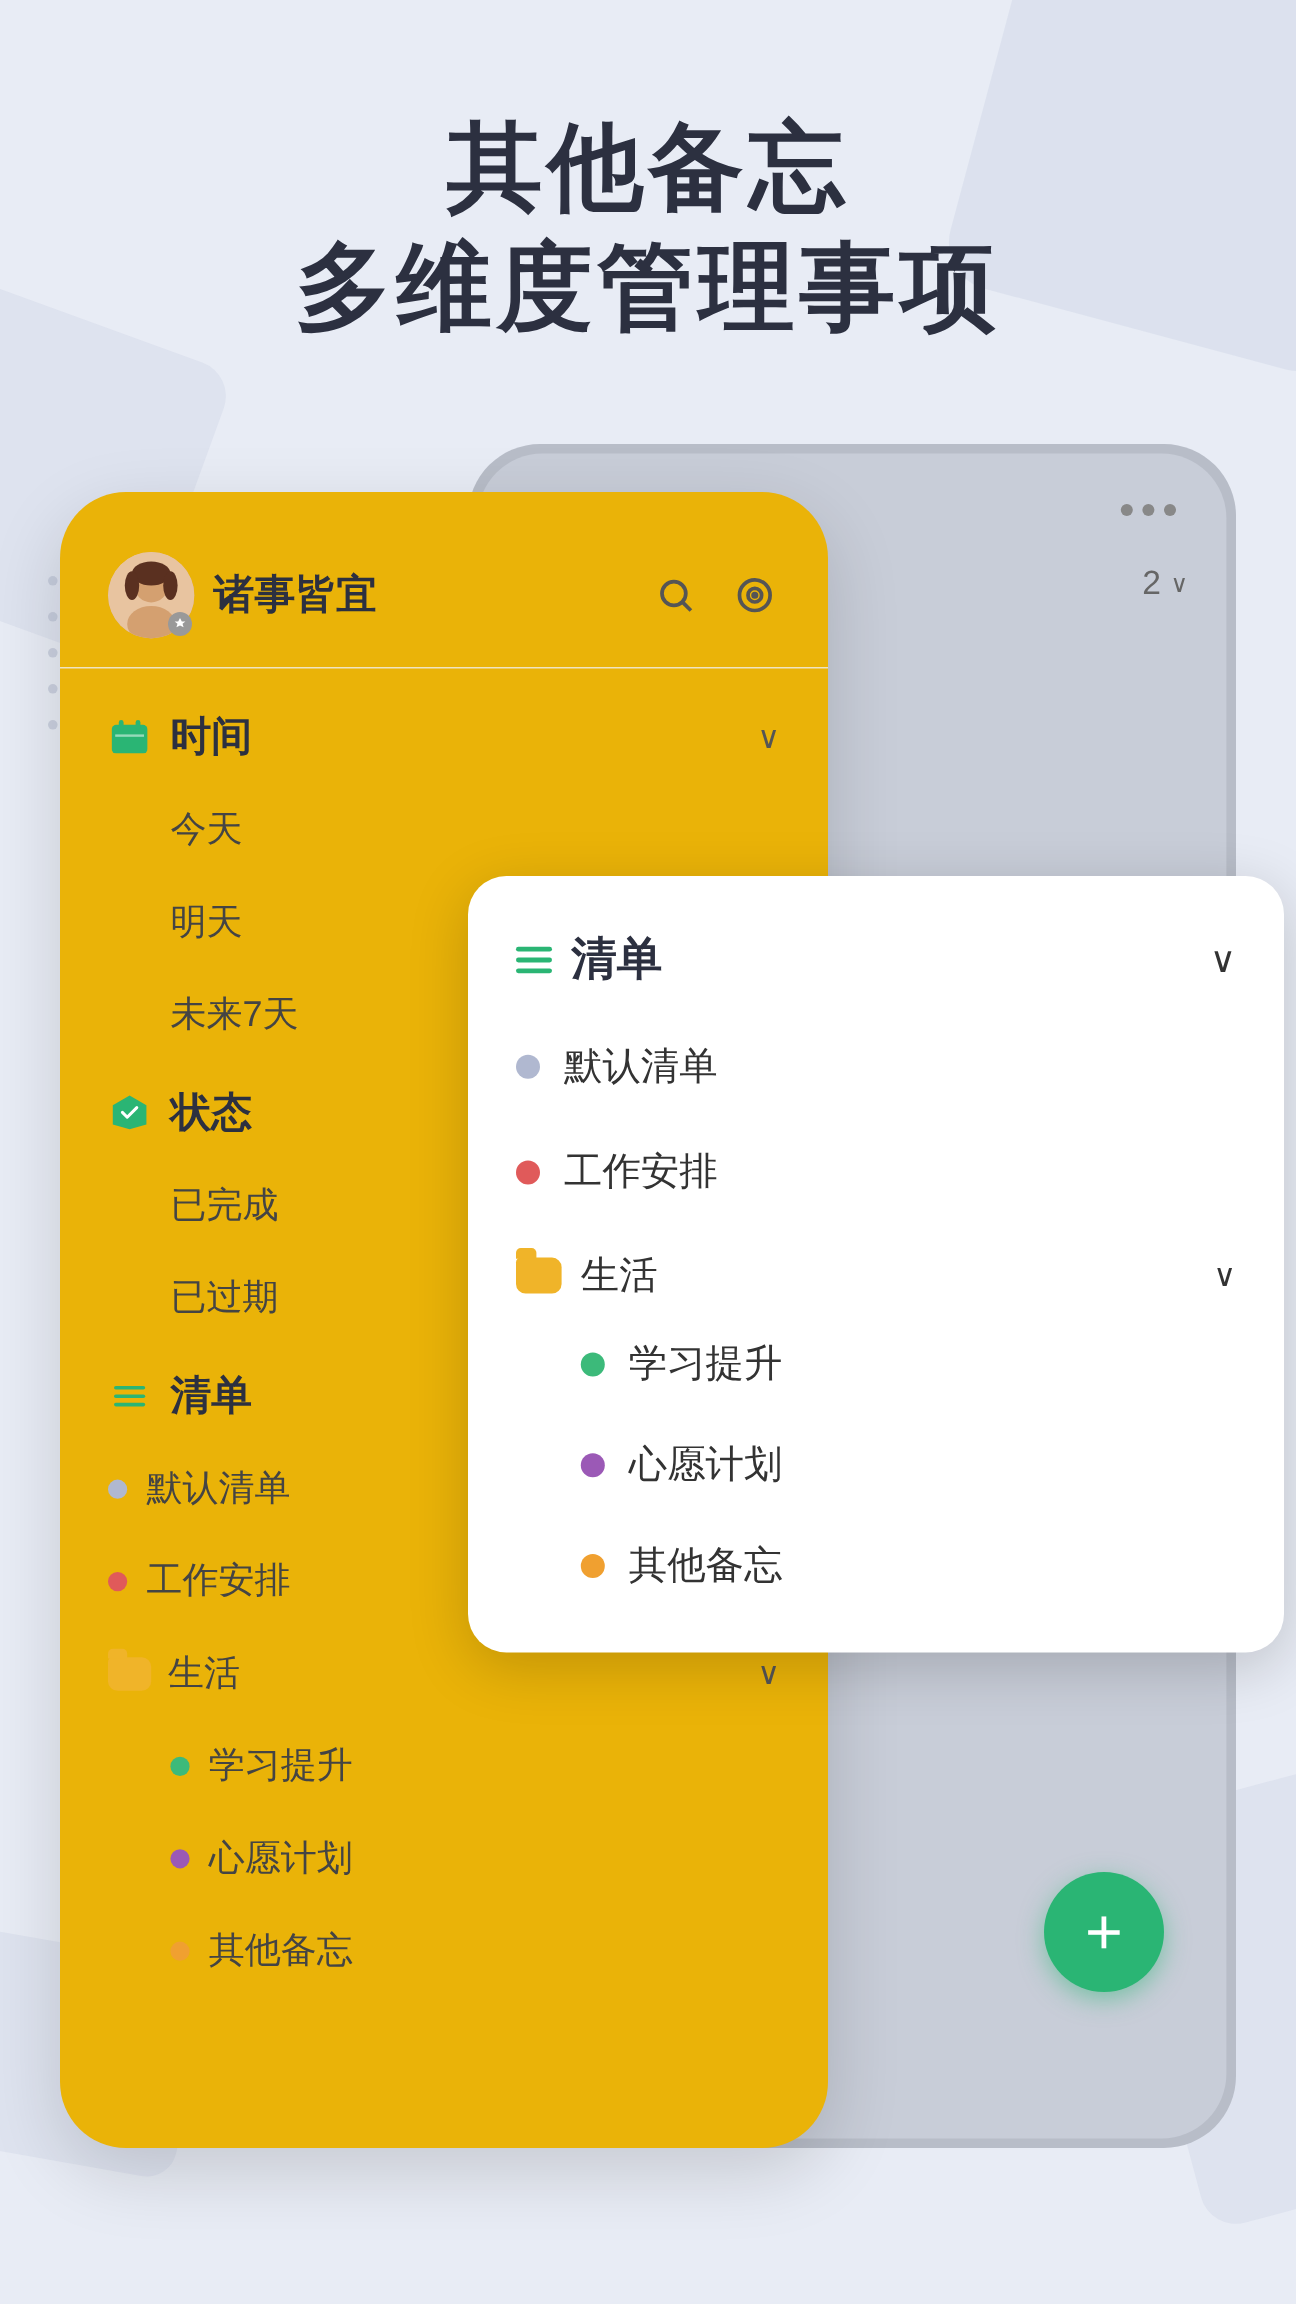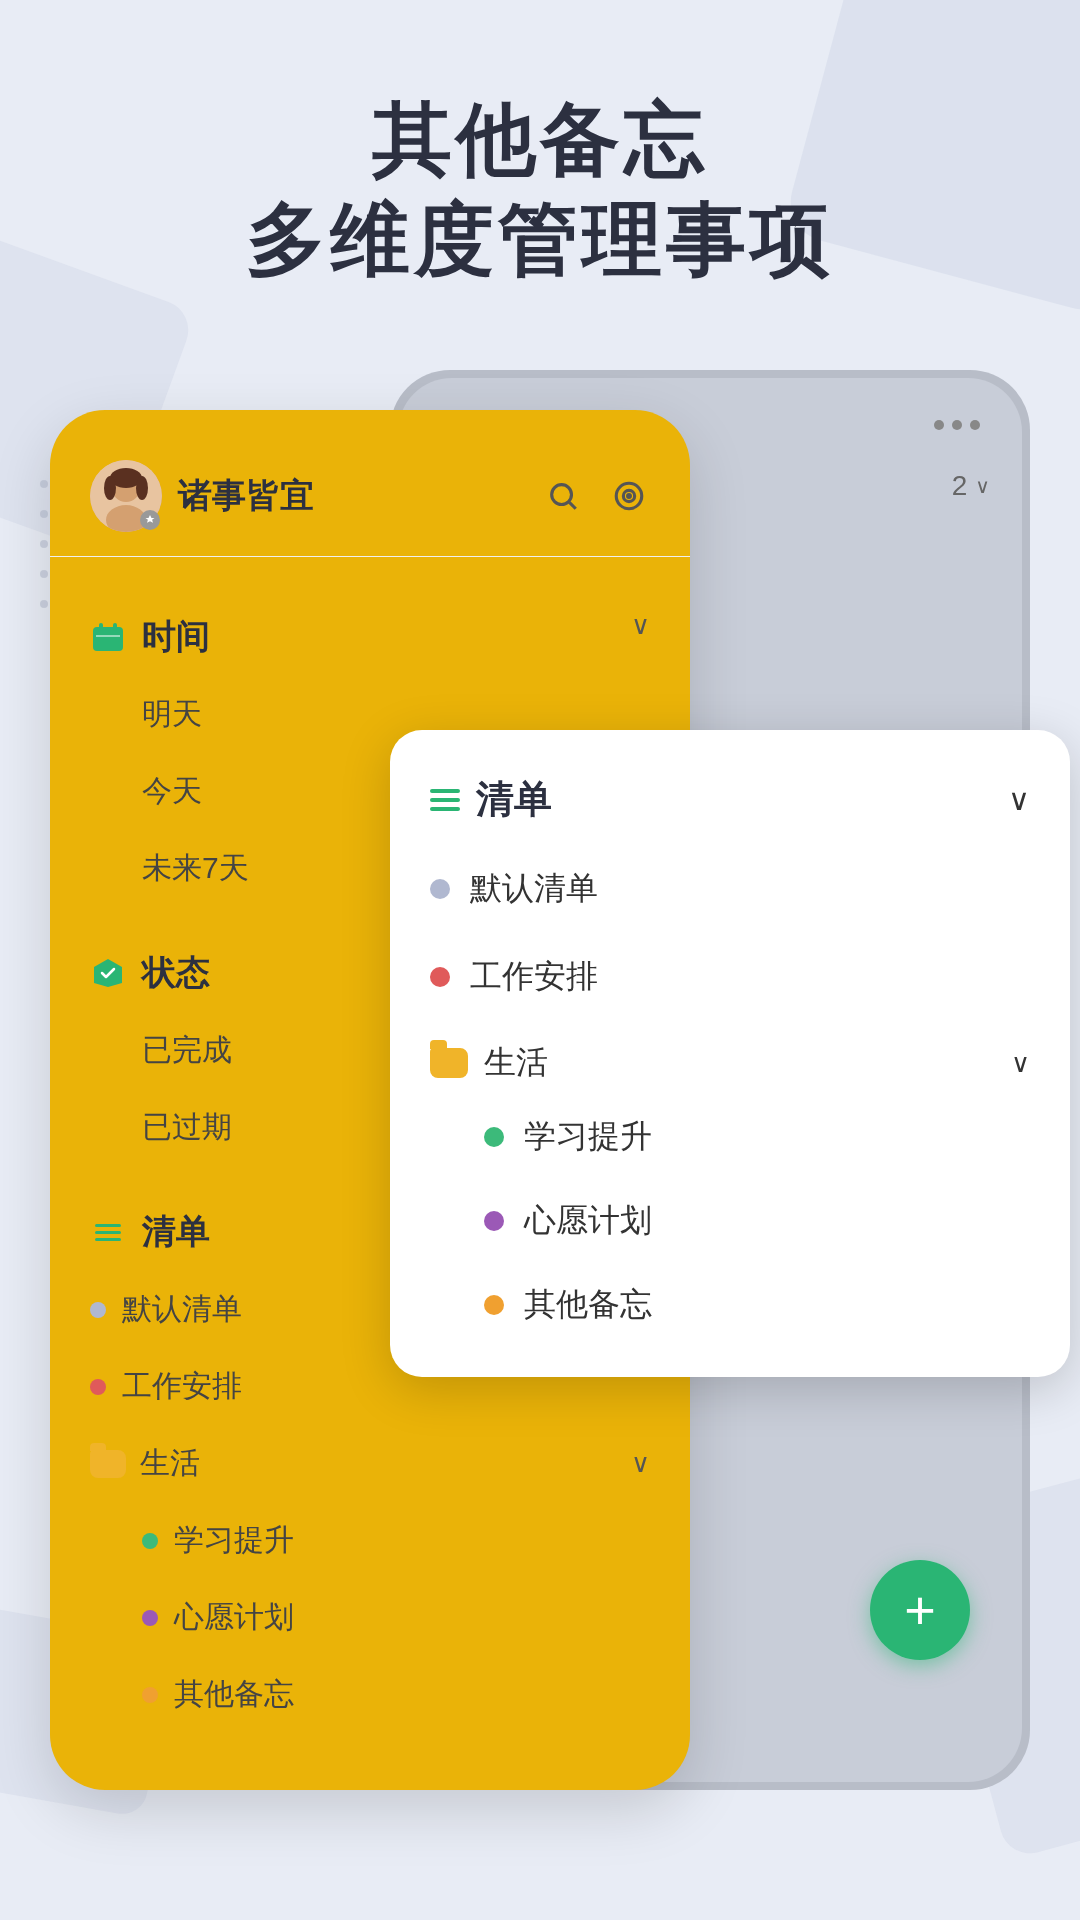--- a/index.html
+++ b/index.html
@@ -220,21 +220,20 @@
       display: flex;
       align-items: center;
       justify-content: space-between;
       padding: 20px 0 16px;
     }
 
     .section-header-left {
       display: flex;
       align-items: center;
       gap: 16px;
-      margin-top: 23px;
     }
 
     .section-icon {
       width: 36px;
       height: 36px;
       display: flex;
       align-items: center;
       justify-content: center;
     }
 
@@ -603,22 +602,22 @@
               <rect x="6" y="0" width="4" height="8" rx="2" fill="#2ab574"></rect>
               <rect x="20" y="0" width="4" height="8" rx="2" fill="#2ab574"></rect>
               <rect x="3" y="12" width="24" height="2" fill="rgba(255,255,255,0.5)"></rect>
             </svg>
           </div>
           <span class="section-title">时间</span>
         </div>
         <span class="chevron-down">∨</span>
       </div>
 
+      <div class="nav-item">今天</div>
       <div class="nav-item">明天</div>
-      <div class="nav-item">今天</div>
       <div class="nav-item">未来7天</div>
 
       <div class="section-header">
         <div class="section-header-left">
           <div class="section-icon">
             <svg width="32" height="32" viewBox="0 0 32 32">
               <polygon points="16,2 30,10 30,26 16,30 2,26 2,10" fill="#2ab574"></polygon>
               <polyline points="10,16 14,20 22,12" stroke="white" stroke-width="2.5" fill="none" stroke-linecap="round" stroke-linejoin="round"></polyline>
             </svg>
           </div>

